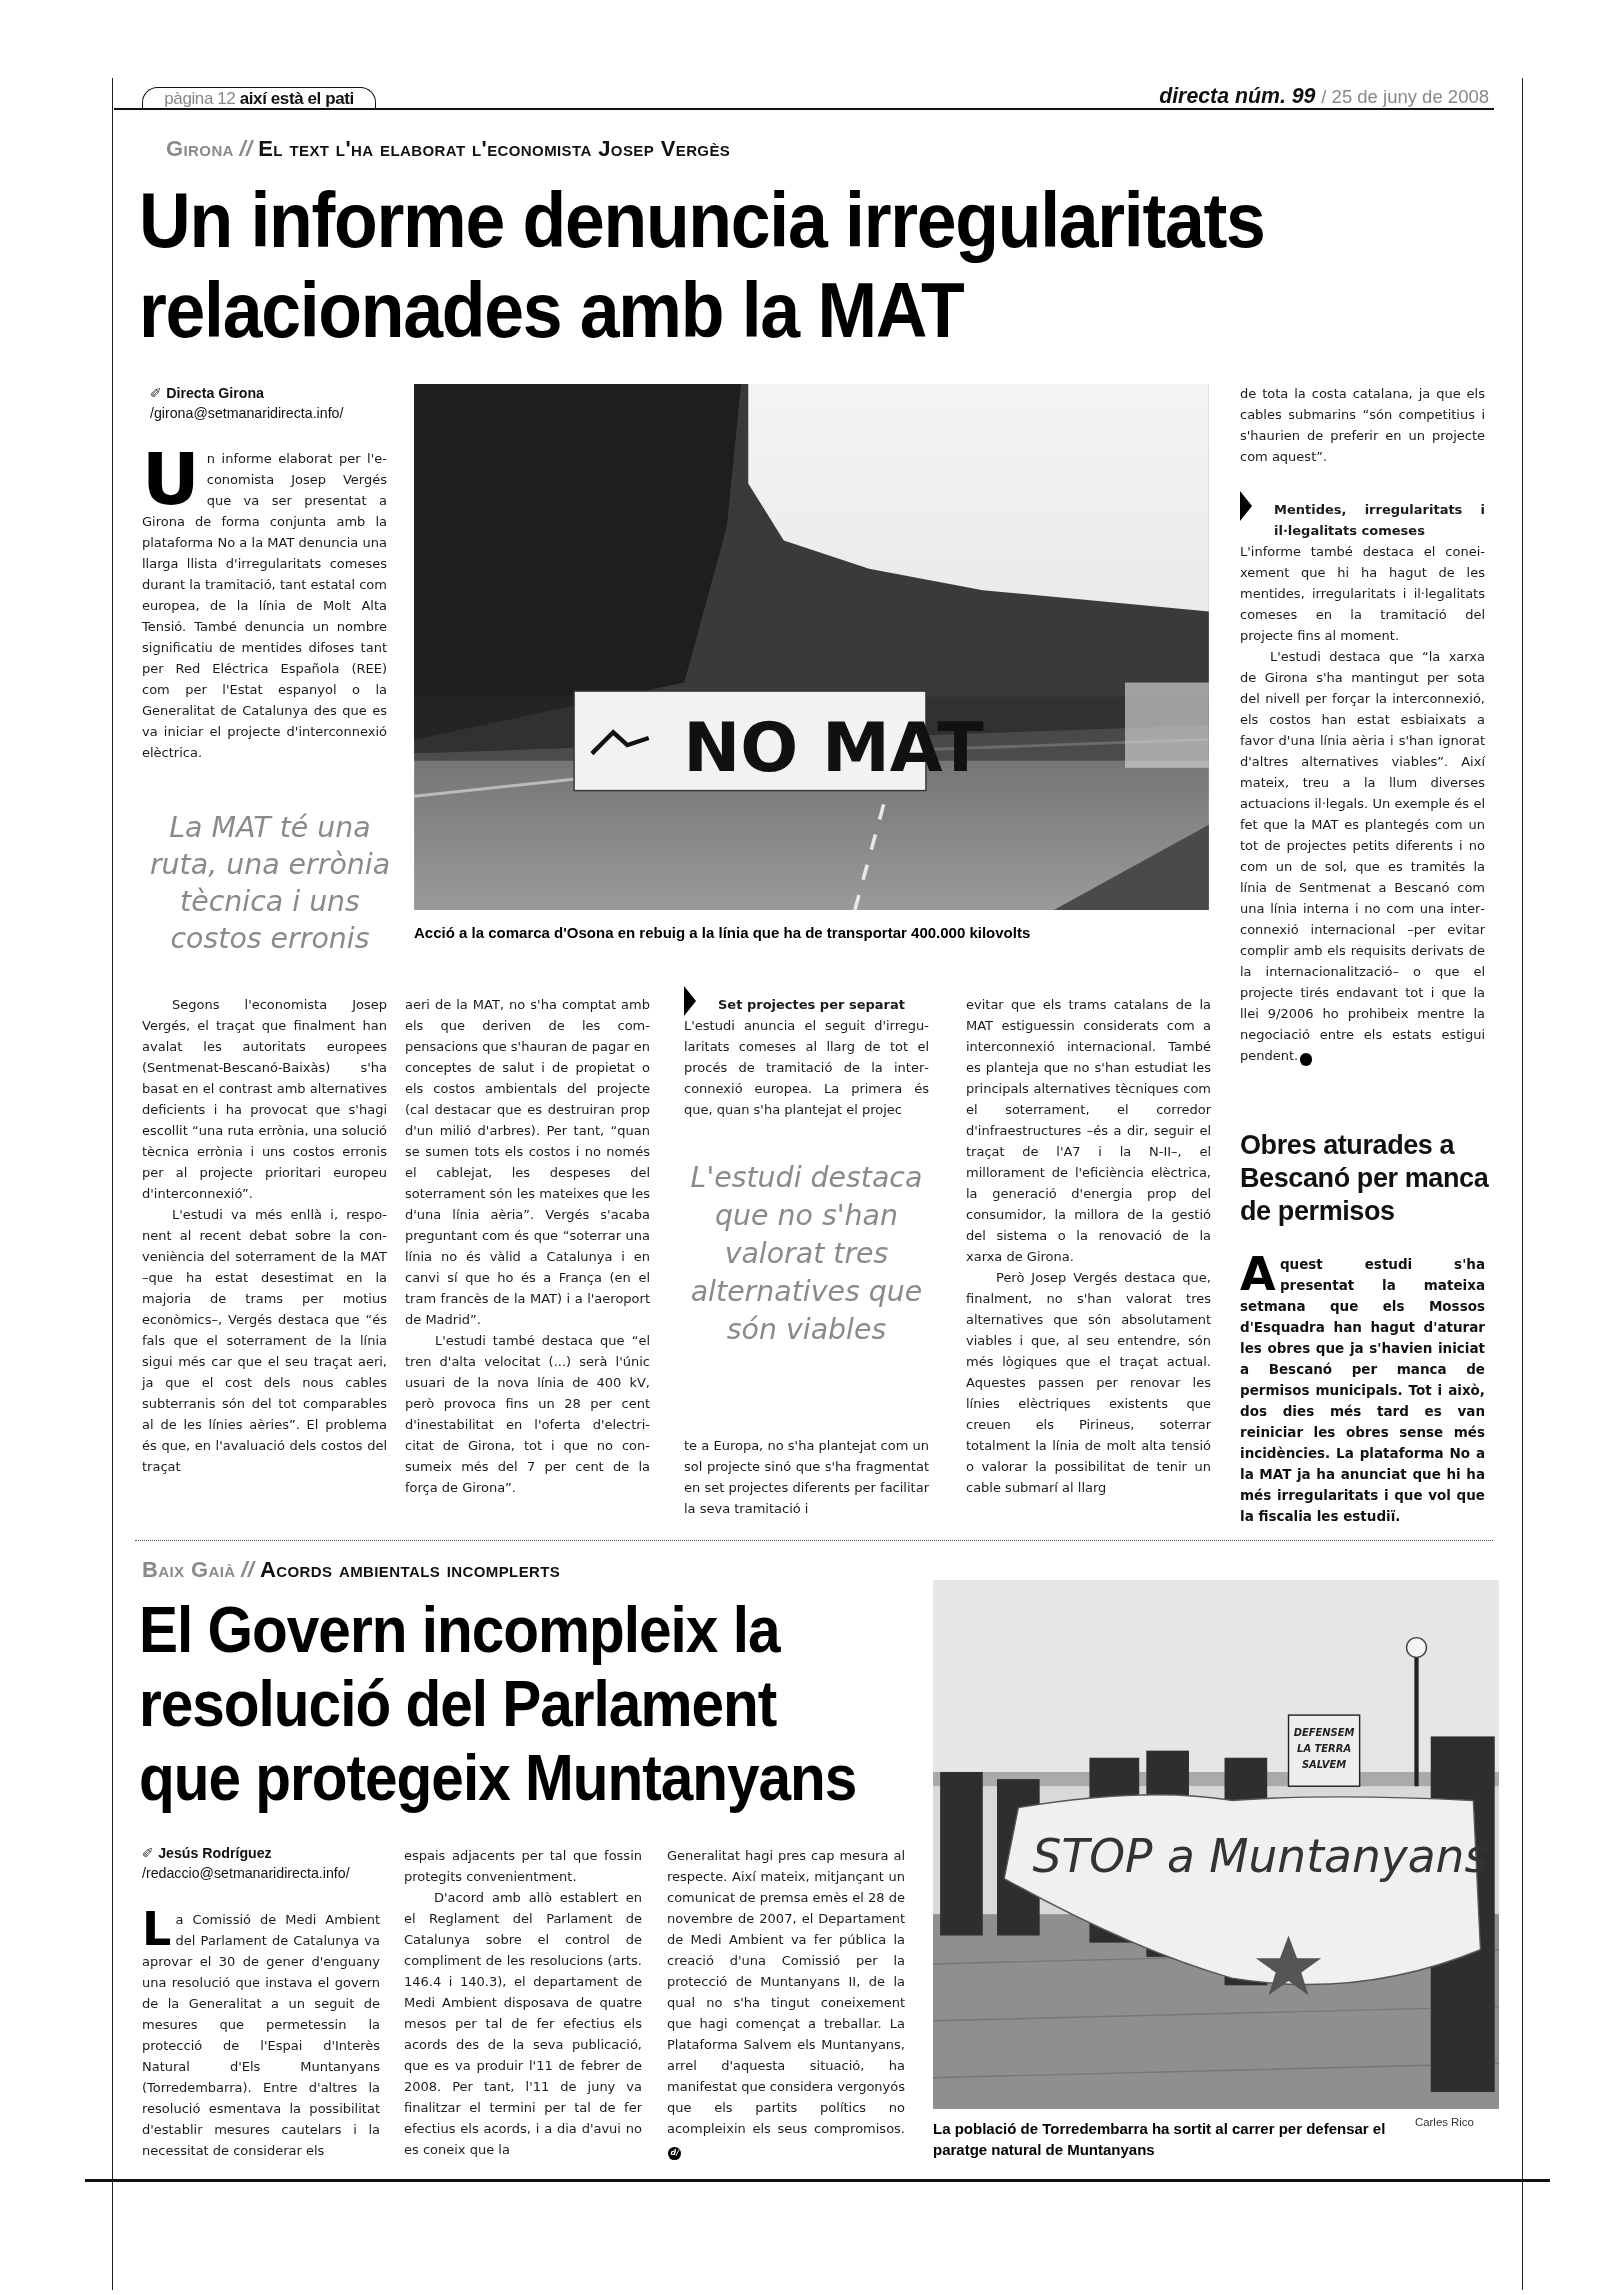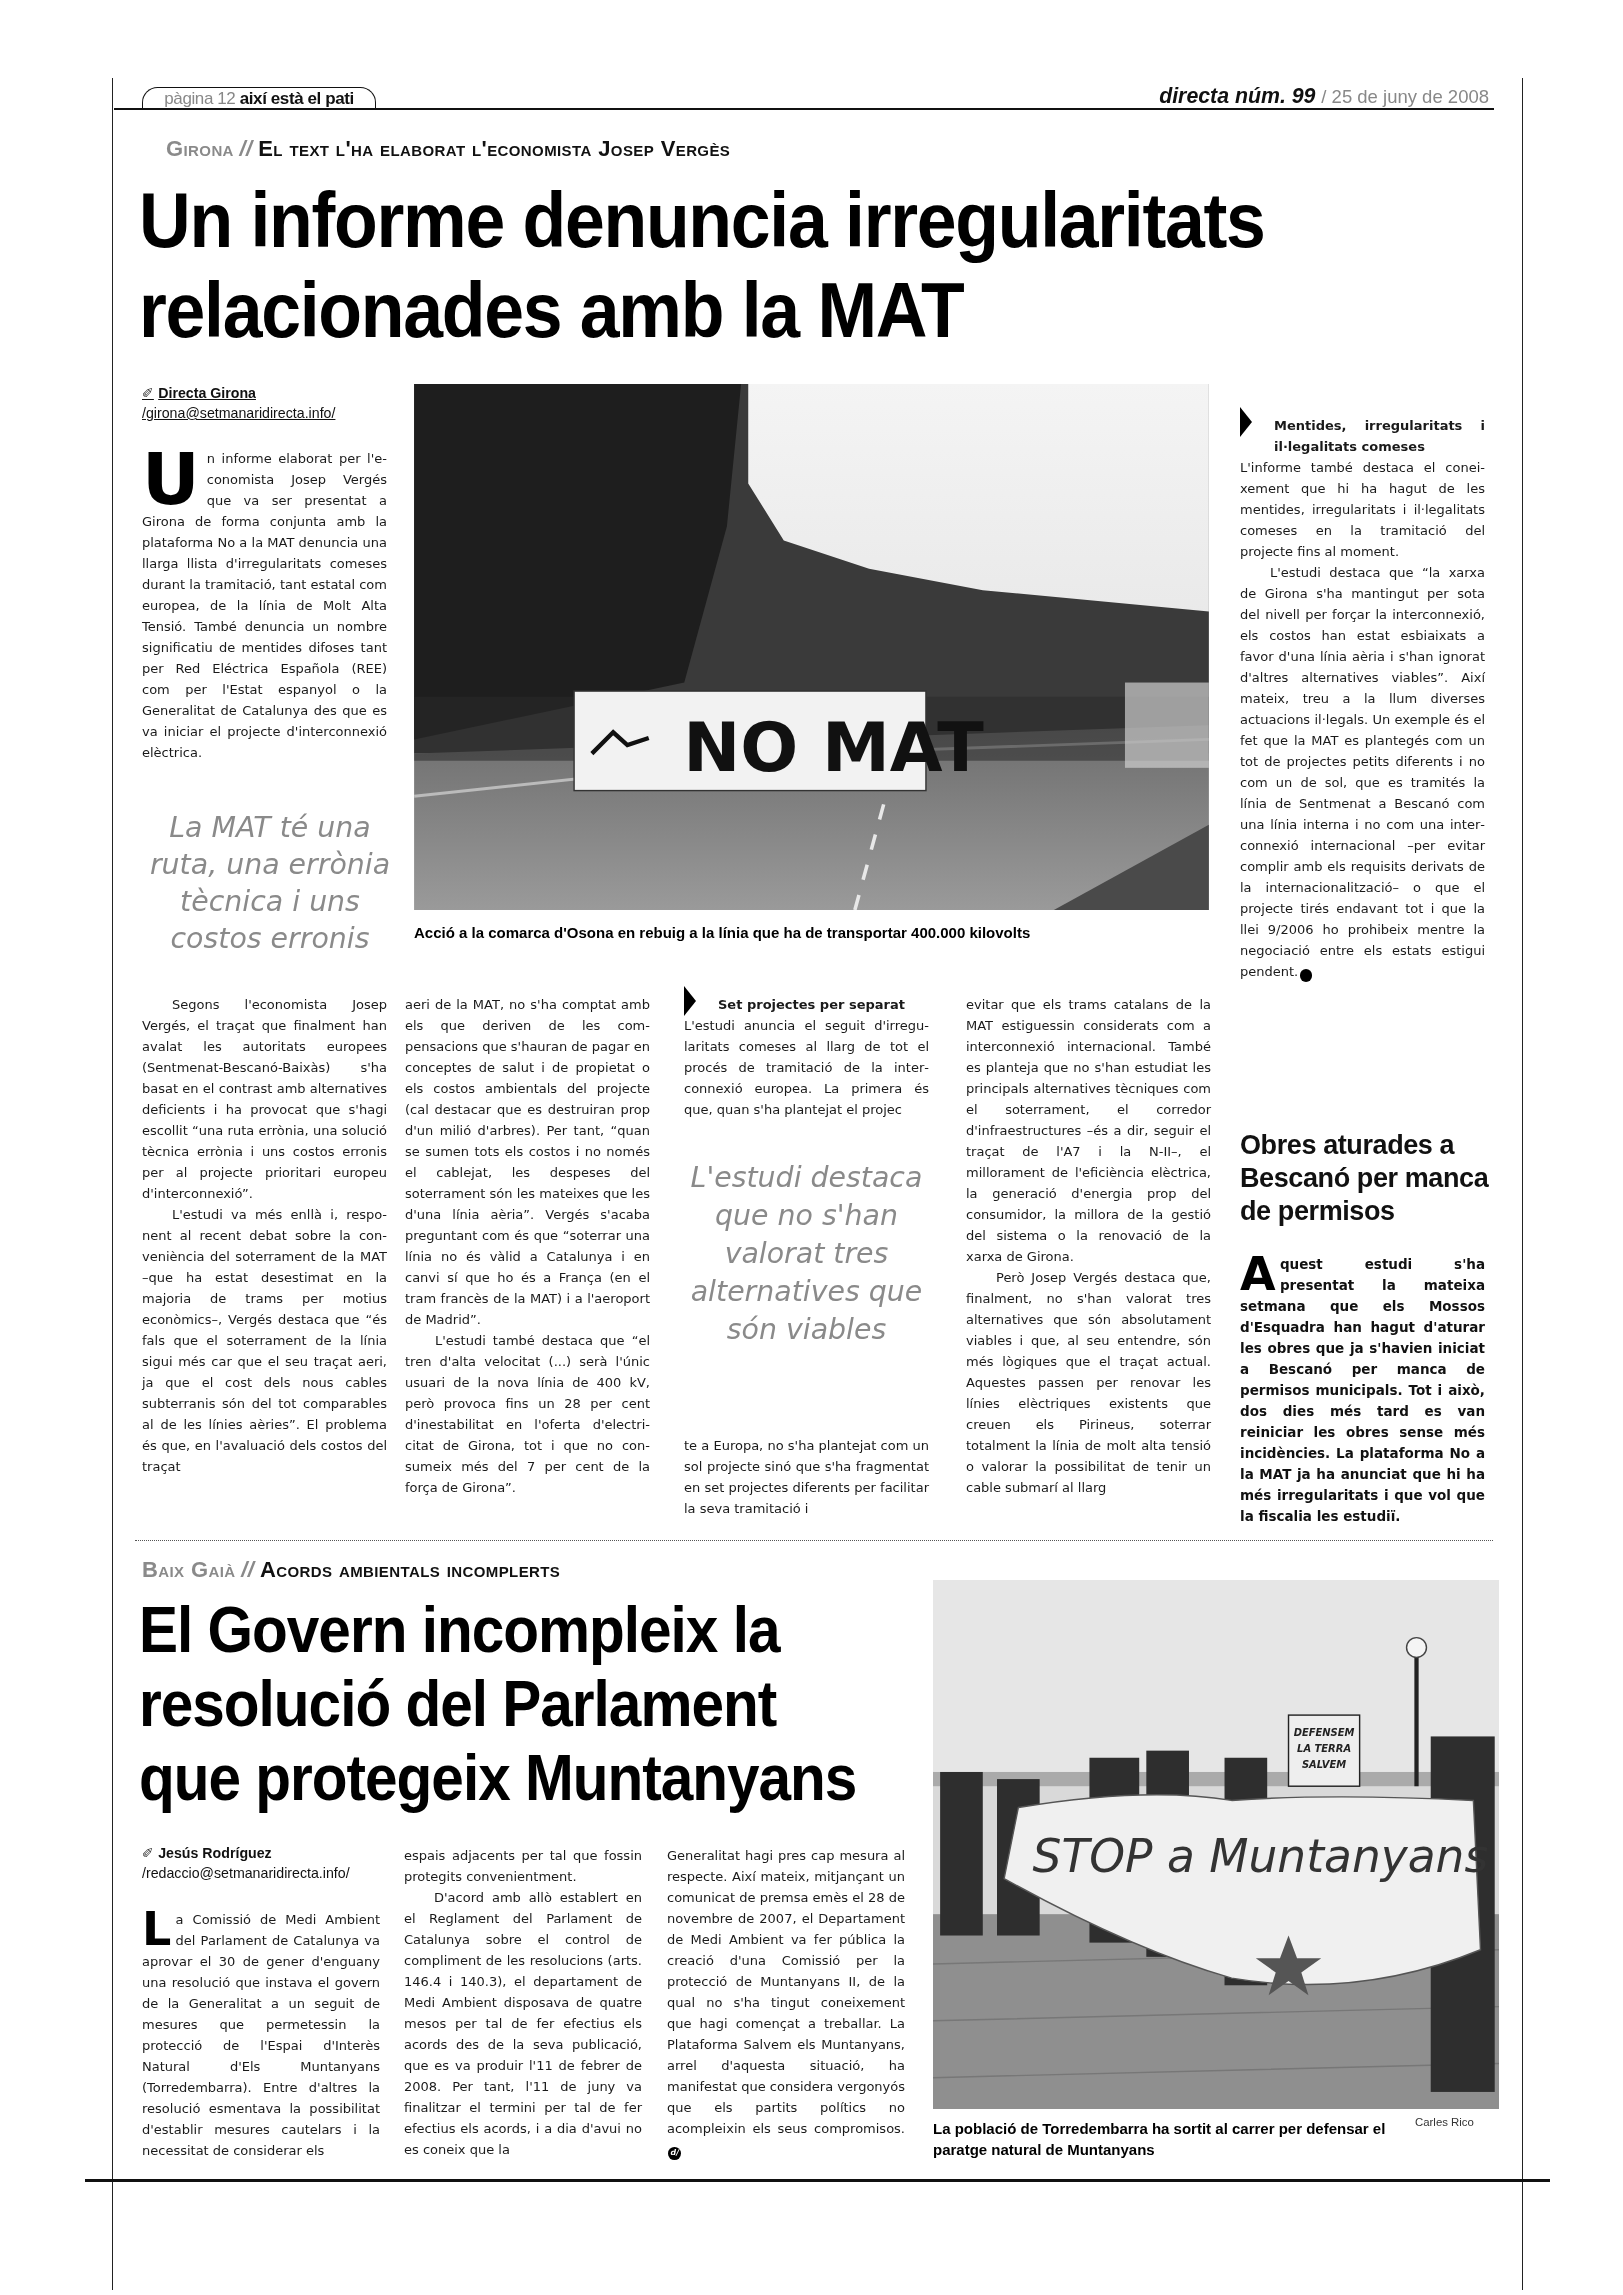--- a/index.html
+++ b/index.html
@@ -70,21 +70,21 @@
 </div>
 
 <div class="kicker" style="left:142px; top:136px;margin-left:24px;">
   <span class="place">Girona</span><span class="sep">//</span><span>El text l'ha elaborat l'economista Josep Vergès</span>
 </div>
 <div class="headline" style="left:139px; top:175px; font-size:77px; line-height:90px; transform:scaleX(0.93); transform-origin:left top; width:1564px;">
   <div>Un informe denuncia irregularitats</div>
   <div>relacionades amb la MAT</div>
 </div>
 
-<div class="byline" style="left:142px; top:383px; width:256px;text-decoration:underline;">
+<div class="byline" style="left:150px; top:383px; width:256px;">
   <div><span class="glyph">✐</span><span class="name">Directa Girona</span></div>
   <div>/girona@setmanaridirecta.info/</div>
 </div>
 
 <div class="col" style="left:142px; top:448px; width:245px;">
   <span class="dropcap">U</span>
   <p>n informe elaborat per l'e­conomista Josep Vergés que va ser presentat a Girona de forma conjunta amb la plataforma No a la MAT denuncia una llarga llista d'irregularitats comeses durant la tramitació, tant estatal com europea, de la línia de Molt Alta Tensió. També denuncia un nombre significatiu de mentides difoses tant per Red Eléctrica Española (REE) com per l'Estat espanyol o la Generalitat de Catalunya des que es va iniciar el projecte d'interconnexió elèc­trica.</p>
 </div>
 
 <div class="pullquote" style="left:142px; top:809px; width:256px; font-size:28.4px; line-height:37px;">La MAT té una ruta, una errònia tècnica i uns costos erronis</div>
@@ -131,20 +131,21 @@
 </div>
 <div class="pullquote" style="left:684px; top:1159px; width:245px; font-size:28.4px; line-height:38px;">L'estudi destaca que no s'han valorat tres alternatives que són viables</div>
 <div class="col" style="left:684px; top:1435px; width:245px;">
   <p>te a Europa, no s'ha plantejat com un sol projecte sinó que s'ha frag­mentat en set projectes diferents per facilitar la seva tramitació i</p>
 </div>
 <div class="col" style="left:966px; top:994px; width:245px;">
   <p>evitar que els trams catalans de la MAT estiguessin considerats com a interconnexió internacional. També es planteja que no s'han estudiat les principals alternati­ves tècniques com el soterra­ment, el corredor d'infraestructu­res –és a dir, seguir el traçat de l'A7 i la N-II–, el millorament de l'eficiència elèctrica, la generació d'energia prop del consumidor, la millora de la gestió del sistema o la renovació de la xarxa de Girona.</p>
   <p class="ind">Però Josep Vergés destaca que, finalment, no s'han valorat tres alternatives que són absolu­tament viables i que, al seu enten­dre, són més lògiques que el traçat actual. Aquestes passen per renovar les línies elèctriques exis­tents que creuen els Pirineus, soterrar totalment la línia de molt alta tensió o valorar la possibilitat de tenir un cable submarí al llarg</p>
 </div>
 <div class="col" style="left:1240px; top:383px; width:245px;">
+  <p>de tota la costa catalana, ja que els cables submarins “són compe­titius i s'haurien de preferir en un projecte com aquest”.</p>
   <p class="subhead" style="margin-top:32px; padding-left:34px;"><span class="tri"></span><span>Mentides, irregularitats i il·legalitats comeses</span></p>
   <p>L'informe també destaca el conei­xement que hi ha hagut de les mentides, irregularitats i il·legali­tats comeses en la tramitació del projecte fins al moment.</p>
   <p class="ind"><span>L'estudi destaca que “la xarxa de Girona s'ha mantingut per sota del nivell per forçar la intercon­nexió, els costos han estat esbiai­xats a favor d'una línia aèria i s'han ignorat d'altres alternatives via­bles”. Així mateix, treu a la llum diverses actuacions il·legals. Un exemple és el fet que la MAT es plantegés com un tot de projec­tes petits diferents i no com un de sol, que es tramités la línia de Sentmenat a Bescanó com una línia interna i no com una inter­connexió internacional –per evi­tar complir amb els requisits deri­vats de la internacionalització– o que el projecte tirés endavant tot i que la llei 9/2006 ho prohibeix mentre la negociació entre els estats estigui pendent.</span><span class="endmark">d/</span></p>
 </div>
 
 <div class="sidebox-title" style="left:1240px; top:1129px; width:256px;">Obres aturades a Bescanó per manca de permisos</div>
 <div class="sidebox-body" style="left:1240px; top:1254px; width:245px;">
   <span class="dropcap small">A</span>
   <span>quest estudi s'ha presentat la mateixa setmana que els Mossos d'Esquadra han hagut d'aturar les obres que ja s'havien iniciat a Bescanó per manca de permisos municipals. Tot i això, dos dies més tard es van reiniciar les obres sense més incidències. La plataforma No a la MAT ja ha anunciat que hi ha més irre­gularitats i que vol que la fisca­lia les estudiï.</span>
 </div>

